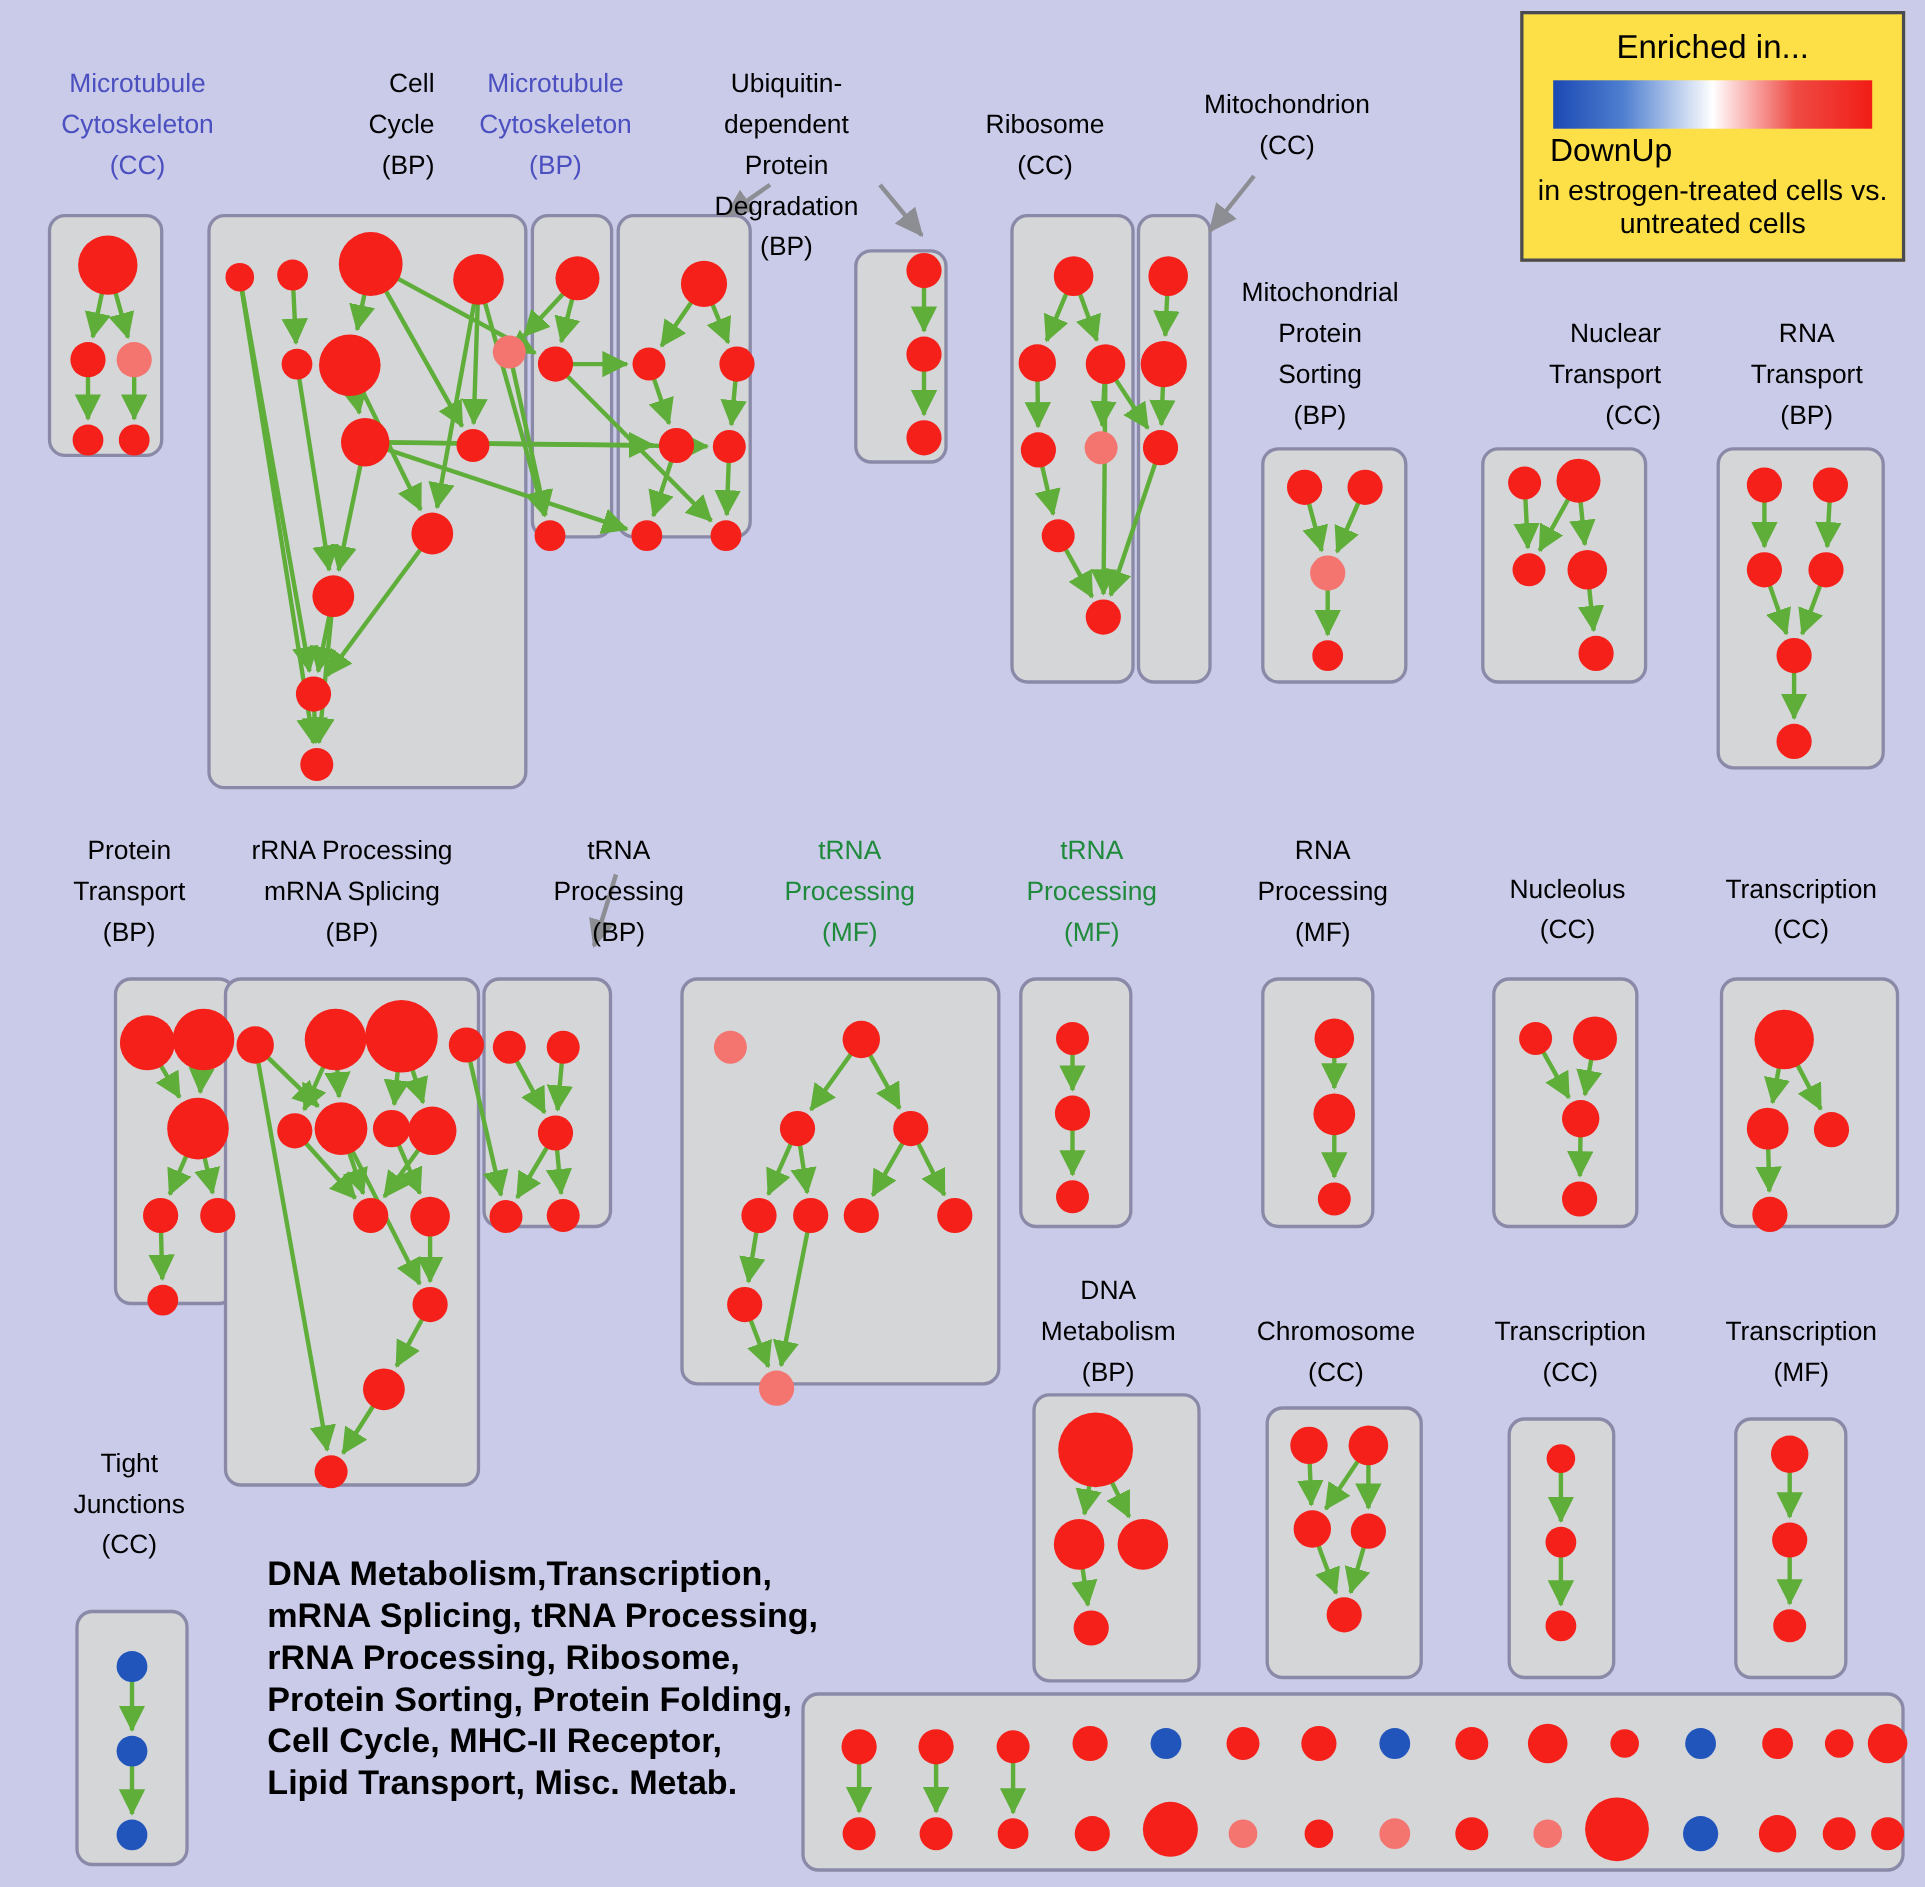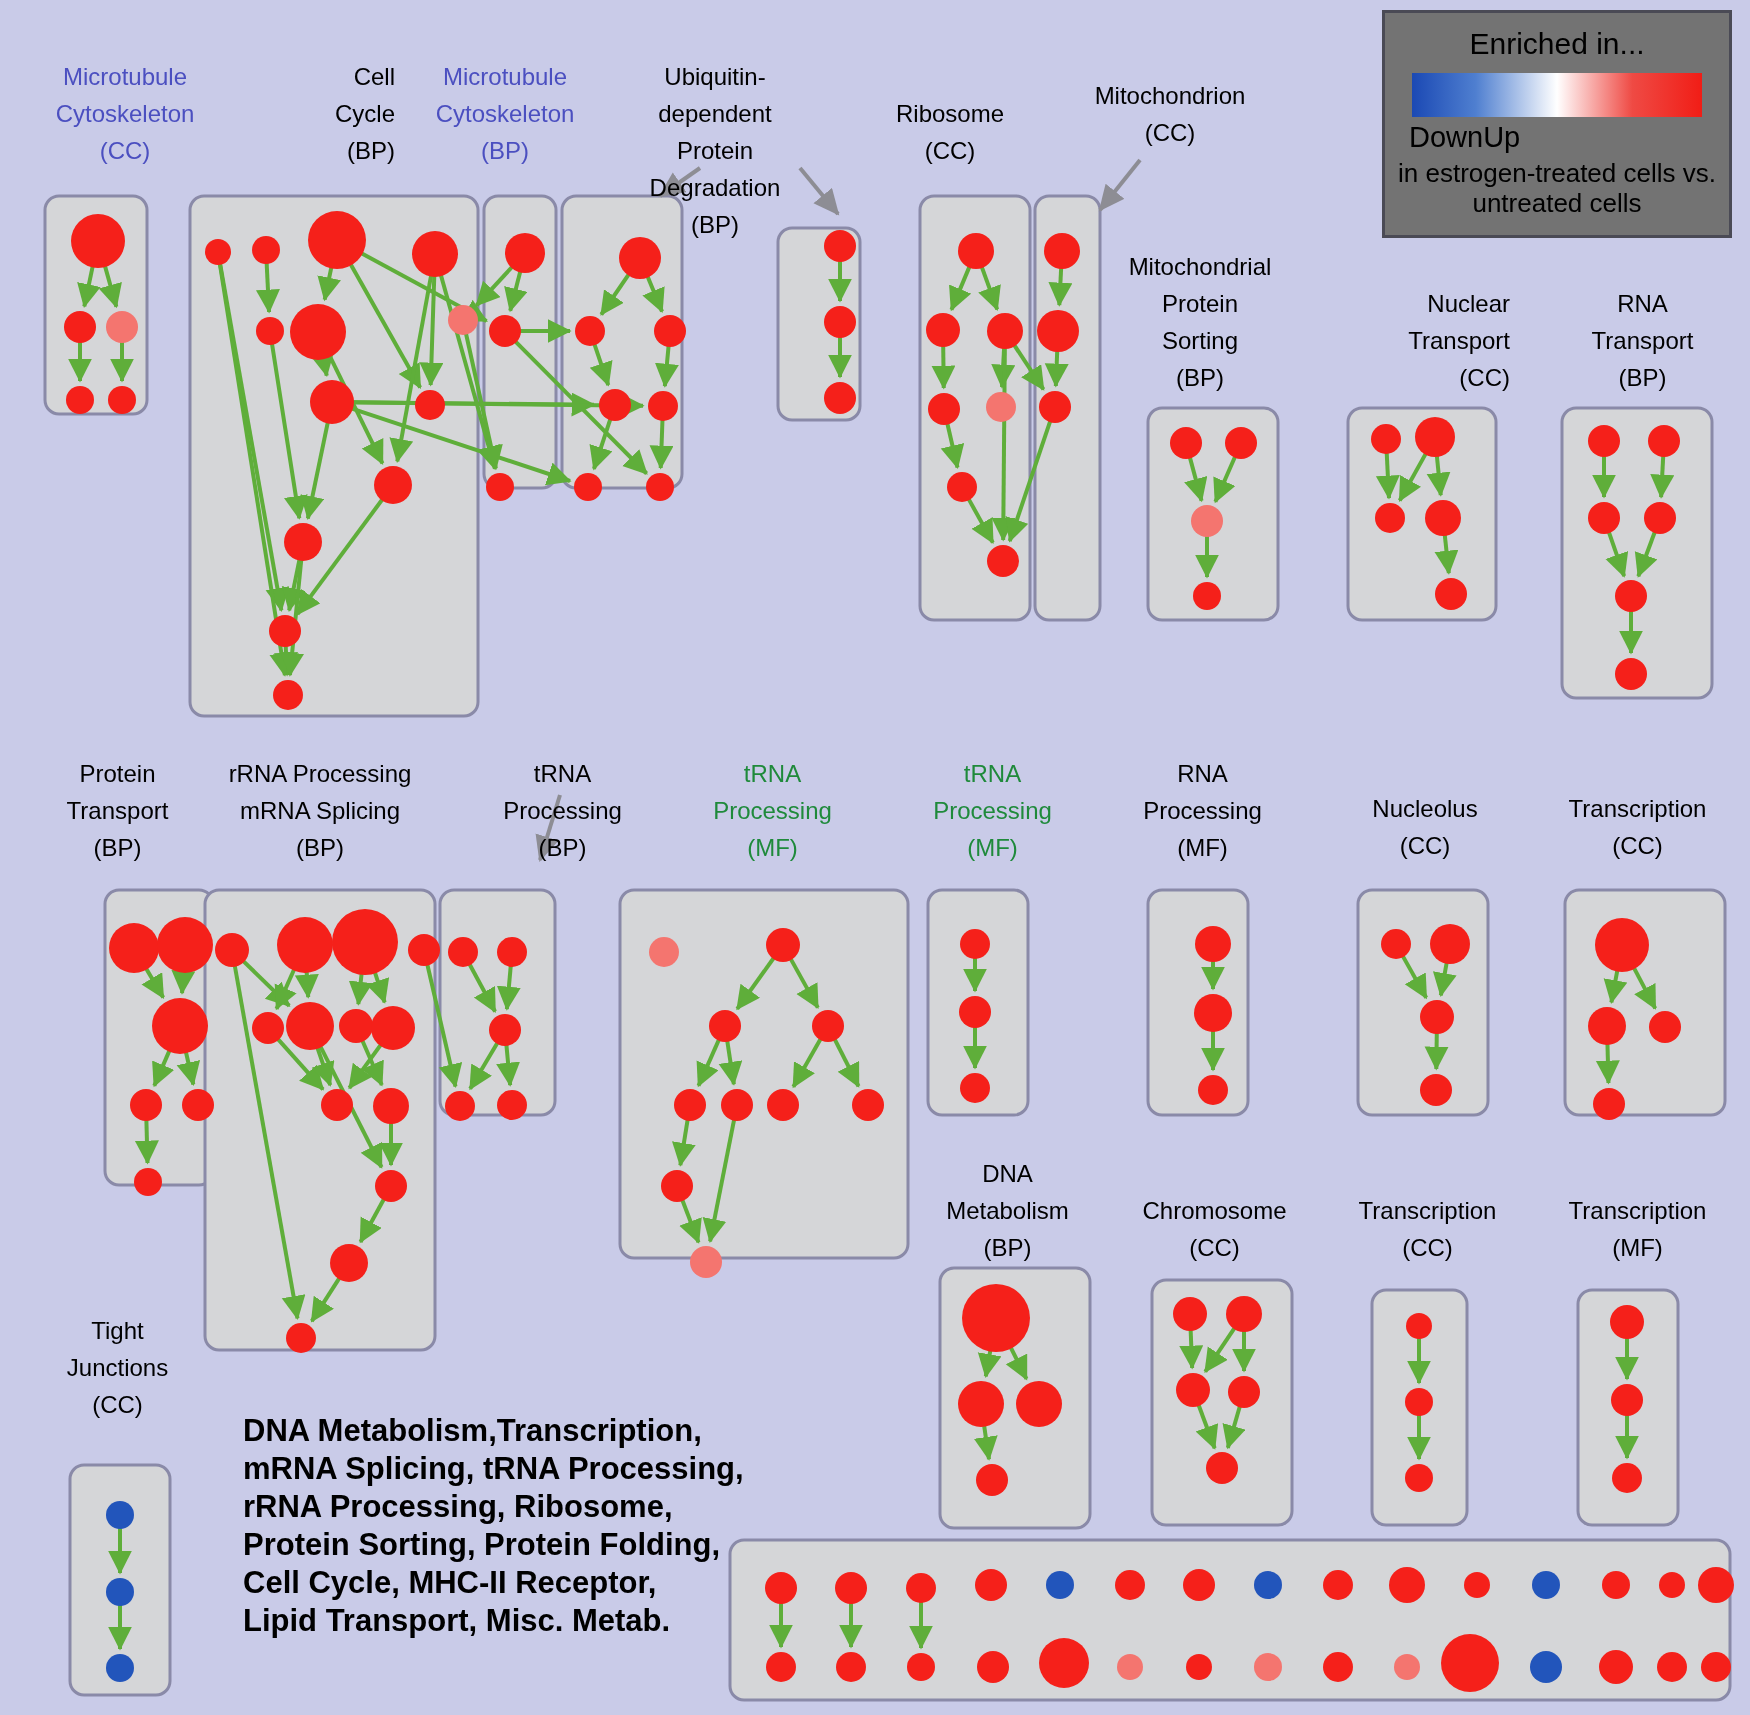--- a/index.html
+++ b/index.html
@@ -37,21 +37,21 @@
     pointer-events: none;
   }
   .label.blue { color: #4b4fc0; }
   .label.green { color: #1f8a3b; }
   .legend {
     position: absolute;
     right: 18px;
     top: 10px;
     width: 350px;
     height: 228px;
-    background: #737373;
+    background: #fde047;
     border: 3px solid #4a4a55;
     box-sizing: border-box;
     text-align: center;
     font-size: 29px;
     color: #000;
   }
   .legend-title {
     margin-top: 14px;
     font-size: 30px;
   }

